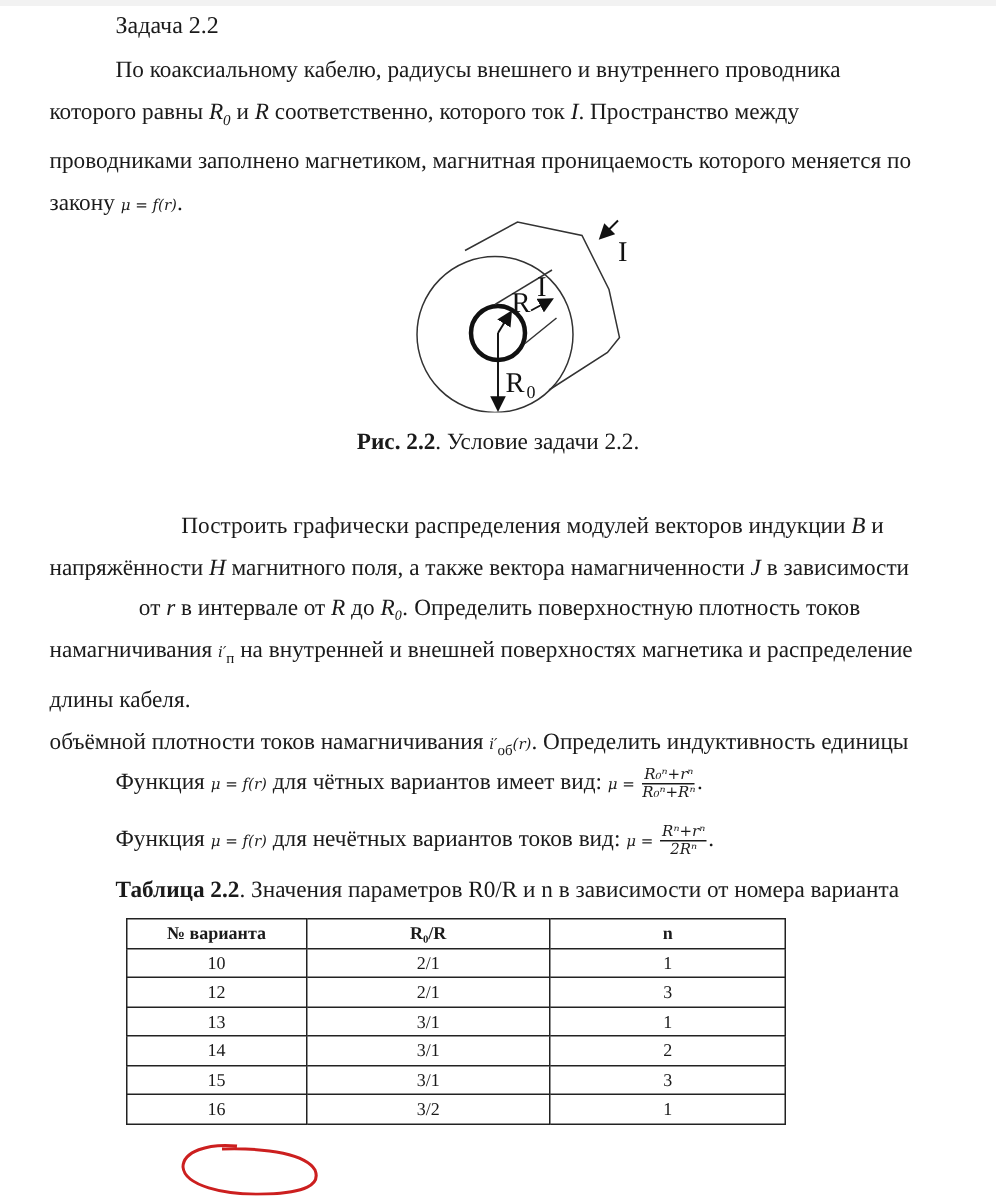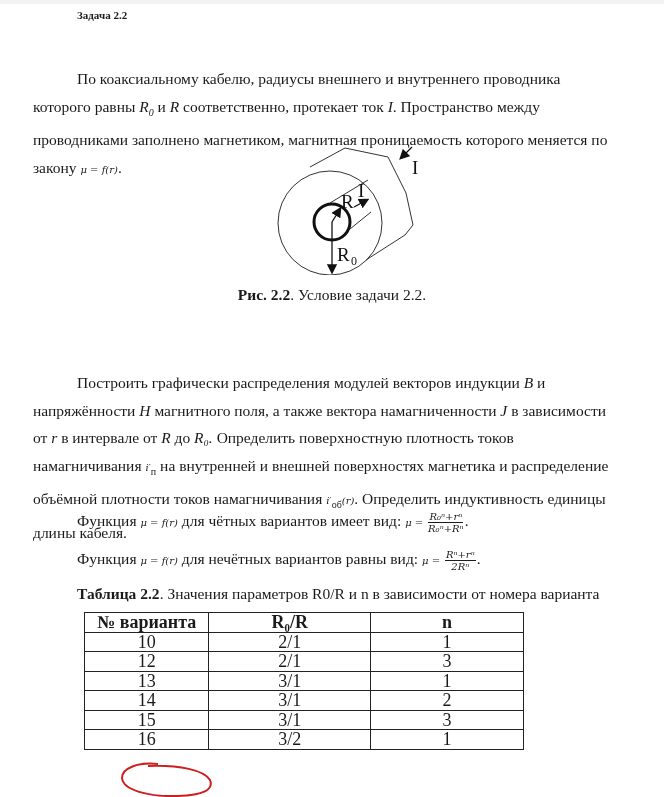--- a/index.html
+++ b/index.html
@@ -4,70 +4,70 @@
 <style>
   html, body { margin: 0; padding: 0; background: #ffffff; }
   body {
     width: 664px; height: 797px; position: relative; overflow: hidden;
     font-family: "Liberation Serif", "DejaVu Serif", serif;
     color: #1a1a1a;
   }
   .topbar { position: absolute; left: 0; top: 0; width: 664px; height: 4px; background: #f2f2f2; }
   .heading {
     position: absolute; left: 77px; top: 9px;
-    font-size: 11px; font-weight: bold;
+    font-size: 16px; font-weight: normal;
   }
   .para {
     position: absolute; left: 33px; width: 600px;
     font-size: 15.5px; line-height: 27.5px;
   }
   .para .line { display: block; white-space: nowrap; }
-  .para .indent { padding-left: 44px; margin-top: 32px; }
-  .justify { display: flex; justify-content: space-between; width: 600px; }
+  .para .indent { padding-left: 44px; }
+  .justify { display: flex; justify-content: space-between; width: 600px; text-align: center; }
   .math { font-family: "DejaVu Serif", serif; font-style: italic; font-size: 10px; }
   .it { font-style: italic; }
   sub.s, sup.s { font-size: 10px; }
   .caption {
     position: absolute; left: 0; width: 664px; top: 286px;
     text-align: center; font-size: 15.5px;
   }
   .caption b { font-weight: bold; text-align: center; }
   .figure { position: absolute; left: 270px; top: 145px; width: 160px; height: 130px; }
   .frac {
     display: inline-flex; flex-direction: column; align-items: center;
     vertical-align: middle; font-family: "DejaVu Serif", serif; font-style: italic;
     font-size: 10px; line-height: 11px; margin: 0 1px;
   }
   .frac .num { border-bottom: 1px solid #1a1a1a; padding: 0 1px; }
   .func-line { position: absolute; left: 77px; font-size: 15.5px; white-space: nowrap; }
   .table-title { position: absolute; left: 77px; top: 585px; font-size: 15.5px; white-space: nowrap; }
   .table-title b { font-weight: bold; }
   table.vars {
     position: absolute; left: 84px; top: 612px; width: 440px;
-    border-collapse: collapse; font-size: 18px;
+    border-collapse: collapse; font-size: 12px;
   }
   table.vars th, table.vars td {
     border: 1.5px solid #222; text-align: center; padding: 0; height: 18.5px; line-height: 18px;
   }
   table.vars th { font-weight: bold; }
   table.vars col.c1 { width: 142px; }
   table.vars col.c2 { width: 208px; }
   table.vars col.c3 { width: 206px; }
   .red-mark { position: absolute; left: 118px; top: 760px; width: 100px; height: 40px; pointer-events: none; }
 </style>
 </head>
 <body>
 
 <div class="topbar"></div>
 
 <div class="heading">Задача 2.2</div>
 
 <div class="para" style="top:33px;">
   <span class="line indent">По коаксиальному кабелю, радиусы внешнего и внутреннего проводника</span>
-  <span class="line"><span>которого равны </span><span class="it">R</span><sub class="s it">0</sub><span> и </span><span class="it">R</span><span> соответственно, протекает ток </span><span class="it">I</span><span>. Пространство между</span></span>
+  <span class="line"><span>которого равны </span><span class="it">R</span><sub class="s it">0</sub><span> и </span><span class="it">R</span><span> соответственно, которого ток </span><span class="it">I</span><span>. Пространство между</span></span>
   <span class="line">проводниками заполнено магнетиком, магнитная проницаемость которого меняется по</span>
   <span class="line"><span>закону </span><span class="math">μ = f(r)</span><span>.</span></span>
 </div>
 
 <svg class="figure" viewBox="0 0 160 130">
   <defs>
     <marker id="ah" markerWidth="8" markerHeight="8" refX="6" refY="4" orient="auto">
       <path d="M0,0 L8,4 L0,8 Z" fill="#111"></path>
     </marker>
   </defs>
@@ -117,33 +117,33 @@
     <span>от</span>
     <span class="it">R</span>
     <span>до</span>
     <span class="it">R₀.</span>
     <span>Определить</span>
     <span>поверхностную</span>
     <span>плотность</span>
     <span>токов</span>
   </span>
   <span class="line"><span>намагничивания </span><span class="math">i′</span><sub class="s">п</sub><span> на внутренней и внешней поверхностях магнетика и распределение</span></span>
+  <span class="line">длины кабеля.</span>
   <span class="line"><span>объёмной плотности токов намагничивания </span><span class="math">i′</span><sub class="s">об</sub><span class="math">(r)</span><span>. Определить индуктивность единицы</span></span>
-  <span class="line">длины кабеля.</span>
 </div>
 
 <div class="func-line" style="top:511px;">
   <span>Функция </span><span class="math">μ = f(r)</span><span> для чётных вариантов имеет вид: </span><span class="math">μ =</span>
   <span class="frac">
       <span class="num">R₀ⁿ+rⁿ</span>
       <span class="den">R₀ⁿ+Rⁿ</span>
     </span><span>.</span>
 </div>
 <div class="func-line" style="top:549px;">
-  <span>Функция </span><span class="math">μ = f(r)</span><span> для нечётных вариантов равны вид: </span><span class="math">μ =</span>
+  <span>Функция </span><span class="math">μ = f(r)</span><span> для нечётных вариантов токов вид: </span><span class="math">μ =</span>
   <span class="frac">
       <span class="num">Rⁿ+rⁿ</span>
       <span class="den">2Rⁿ</span>
     </span><span>.</span>
 </div>
 
 <div class="table-title"><b>Таблица 2.2</b><span>. Значения параметров R0/R и n в зависимости от номера варианта</span></div>
 
 <table class="vars">
   <colgroup>

